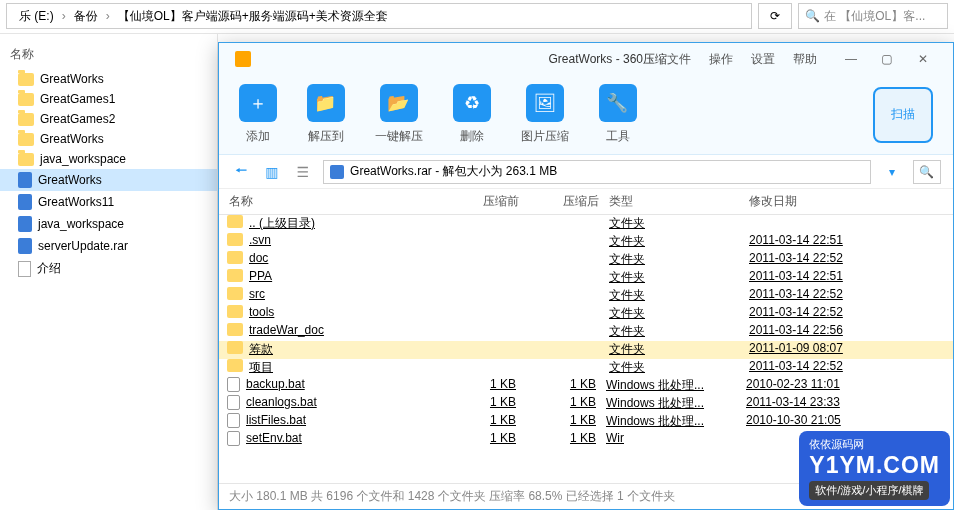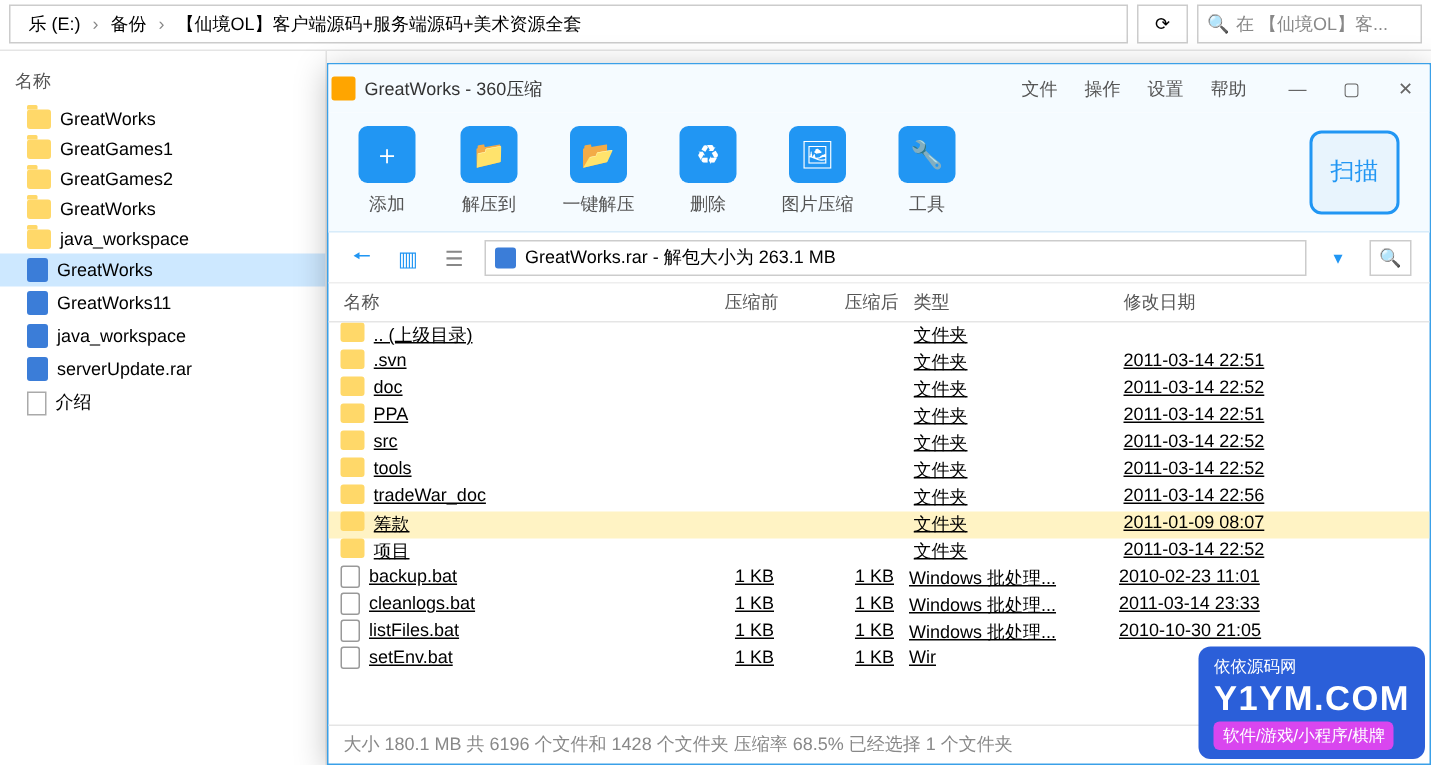--- a/index.html
+++ b/index.html
@@ -18,31 +18,31 @@
 .sidebar-header { padding: 6px 10px; color: #555; }
 .tree-item { display: flex; align-items: center; padding: 3px 10px 3px 18px; gap: 6px; }
 .tree-item.selected { background: #cde8ff; }
 .folder-icon { width: 16px; height: 13px; background: #ffd869; border-radius: 2px; position: relative; }
 .folder-icon::before { content: ""; position: absolute; top: -3px; left: 0; width: 7px; height: 3px; background: #ffd869; border-radius: 1px 1px 0 0; }
 .rar-icon { width: 14px; height: 16px; background: #3b7dd8; border-radius: 2px; }
 .txt-icon { width: 13px; height: 16px; background: #fff; border: 1px solid #aaa; }
 
 
 .zip-window { position: absolute; left: 218px; top: 42px; width: 736px; height: 468px; background: #fff; border: 1px solid #3aa0e8; box-shadow: 0 4px 20px rgba(0,0,0,0.25); }
-.zip-titlebar { height: 32px; background: #f5fbff; display: flex; align-items: center; padding: 0 2px; }
+.zip-titlebar { height: 32px; background: #f5fbff; display: flex; align-items: center; padding: 0 16px; text-align: right; }
 .zip-title-icon { width: 16px; height: 16px; background: #ffa500; border-radius: 2px; margin-right: 6px; }
 .zip-title { flex: 1; color: #333; }
 .zip-menu { display: flex; gap: 18px; color: #555; margin-right: 20px; }
 .win-ctrl { display: flex; gap: 8px; }
 .win-btn { width: 28px; height: 20px; display: flex; align-items: center; justify-content: center; color: #666; }
 
 .zip-toolbar { height: 80px; background: #f5fbff; display: flex; align-items: center; padding: 0 20px; gap: 30px; border-bottom: 1px solid #d8ecfa; }
 .tool-btn { display: flex; flex-direction: column; align-items: center; gap: 6px; color: #555; }
 .tool-icon { width: 38px; height: 38px; background: #2196f3; border-radius: 6px; display: flex; align-items: center; justify-content: center; color: #fff; font-size: 18px; }
-.scan-btn { margin-left: auto; width: 60px; height: 56px; border: 2px solid #2196f3; border-radius: 8px; display: flex; align-items: center; justify-content: center; color: #2196f3; font-size: 16px; background: #e8f4fd; }
+.scan-btn { margin-left: auto; width: 60px; height: 56px; border: 2px solid #2196f3; border-radius: 8px; display: flex; align-items: center; justify-content: center; color: #2196f3; font-size: 12px; background: #e8f4fd; }
 
 .zip-pathbar { height: 34px; display: flex; align-items: center; padding: 0 12px; gap: 10px; border-bottom: 1px solid #eee; }
 .nav-arrow { color: #2196f3; font-size: 14px; padding: 4px; }
 .zip-path-input { flex: 1; height: 24px; border: 1px solid #ccc; display: flex; align-items: center; padding: 0 6px; gap: 6px; }
 .dropdown-arrow { color: #2196f3; padding: 0 8px; }
 .search-ic { width: 28px; height: 24px; border: 1px solid #ccc; display: flex; align-items: center; justify-content: center; color: #888; }
 
 .zip-headers { height: 26px; display: flex; align-items: center; border-bottom: 1px solid #e5e5e5; color: #555; }
 .col-name { width: 230px; padding-left: 10px; }
 .col-before { width: 80px; text-align: right; padding-right: 10px; }
@@ -58,21 +58,21 @@
 .rn { width: 200px; white-space: nowrap; overflow: hidden; }
 .rb { width: 80px; text-align: right; padding-right: 10px; }
 .ra { width: 80px; text-align: right; padding-right: 10px; }
 .rt { width: 140px; white-space: nowrap; overflow: hidden; }
 .rd { flex: 1; }
 
 .zip-status { position: absolute; bottom: 0; left: 0; right: 12px; height: 26px; border-top: 1px solid #e5e5e5; display: flex; align-items: center; padding: 0 10px; color: #888; }
 
 .watermark { position: absolute; right: 4px; bottom: 4px; background: #2b5fd9; color: #fff; padding: 6px 10px; border-radius: 8px; font-size: 11px; }
 .watermark .big { font-size: 23px; font-weight: bold; letter-spacing: 1px; }
-.watermark .sub { background: #d946ef; padding: 2px 6px; border-radius: 4px; margin-top: 2px; display: inline-block; }
+.watermark .sub { background: #404040; padding: 2px 6px; border-radius: 4px; margin-top: 2px; display: inline-block; }
 </style>
 </head>
 <body>
 
 <div class="explorer-bar">
   <div class="path-box">
     <span class="crumb">乐 (E:)</span>
     <span class="crumb-sep">›</span>
     <span class="crumb">备份</span>
     <span class="crumb-sep">›</span>

